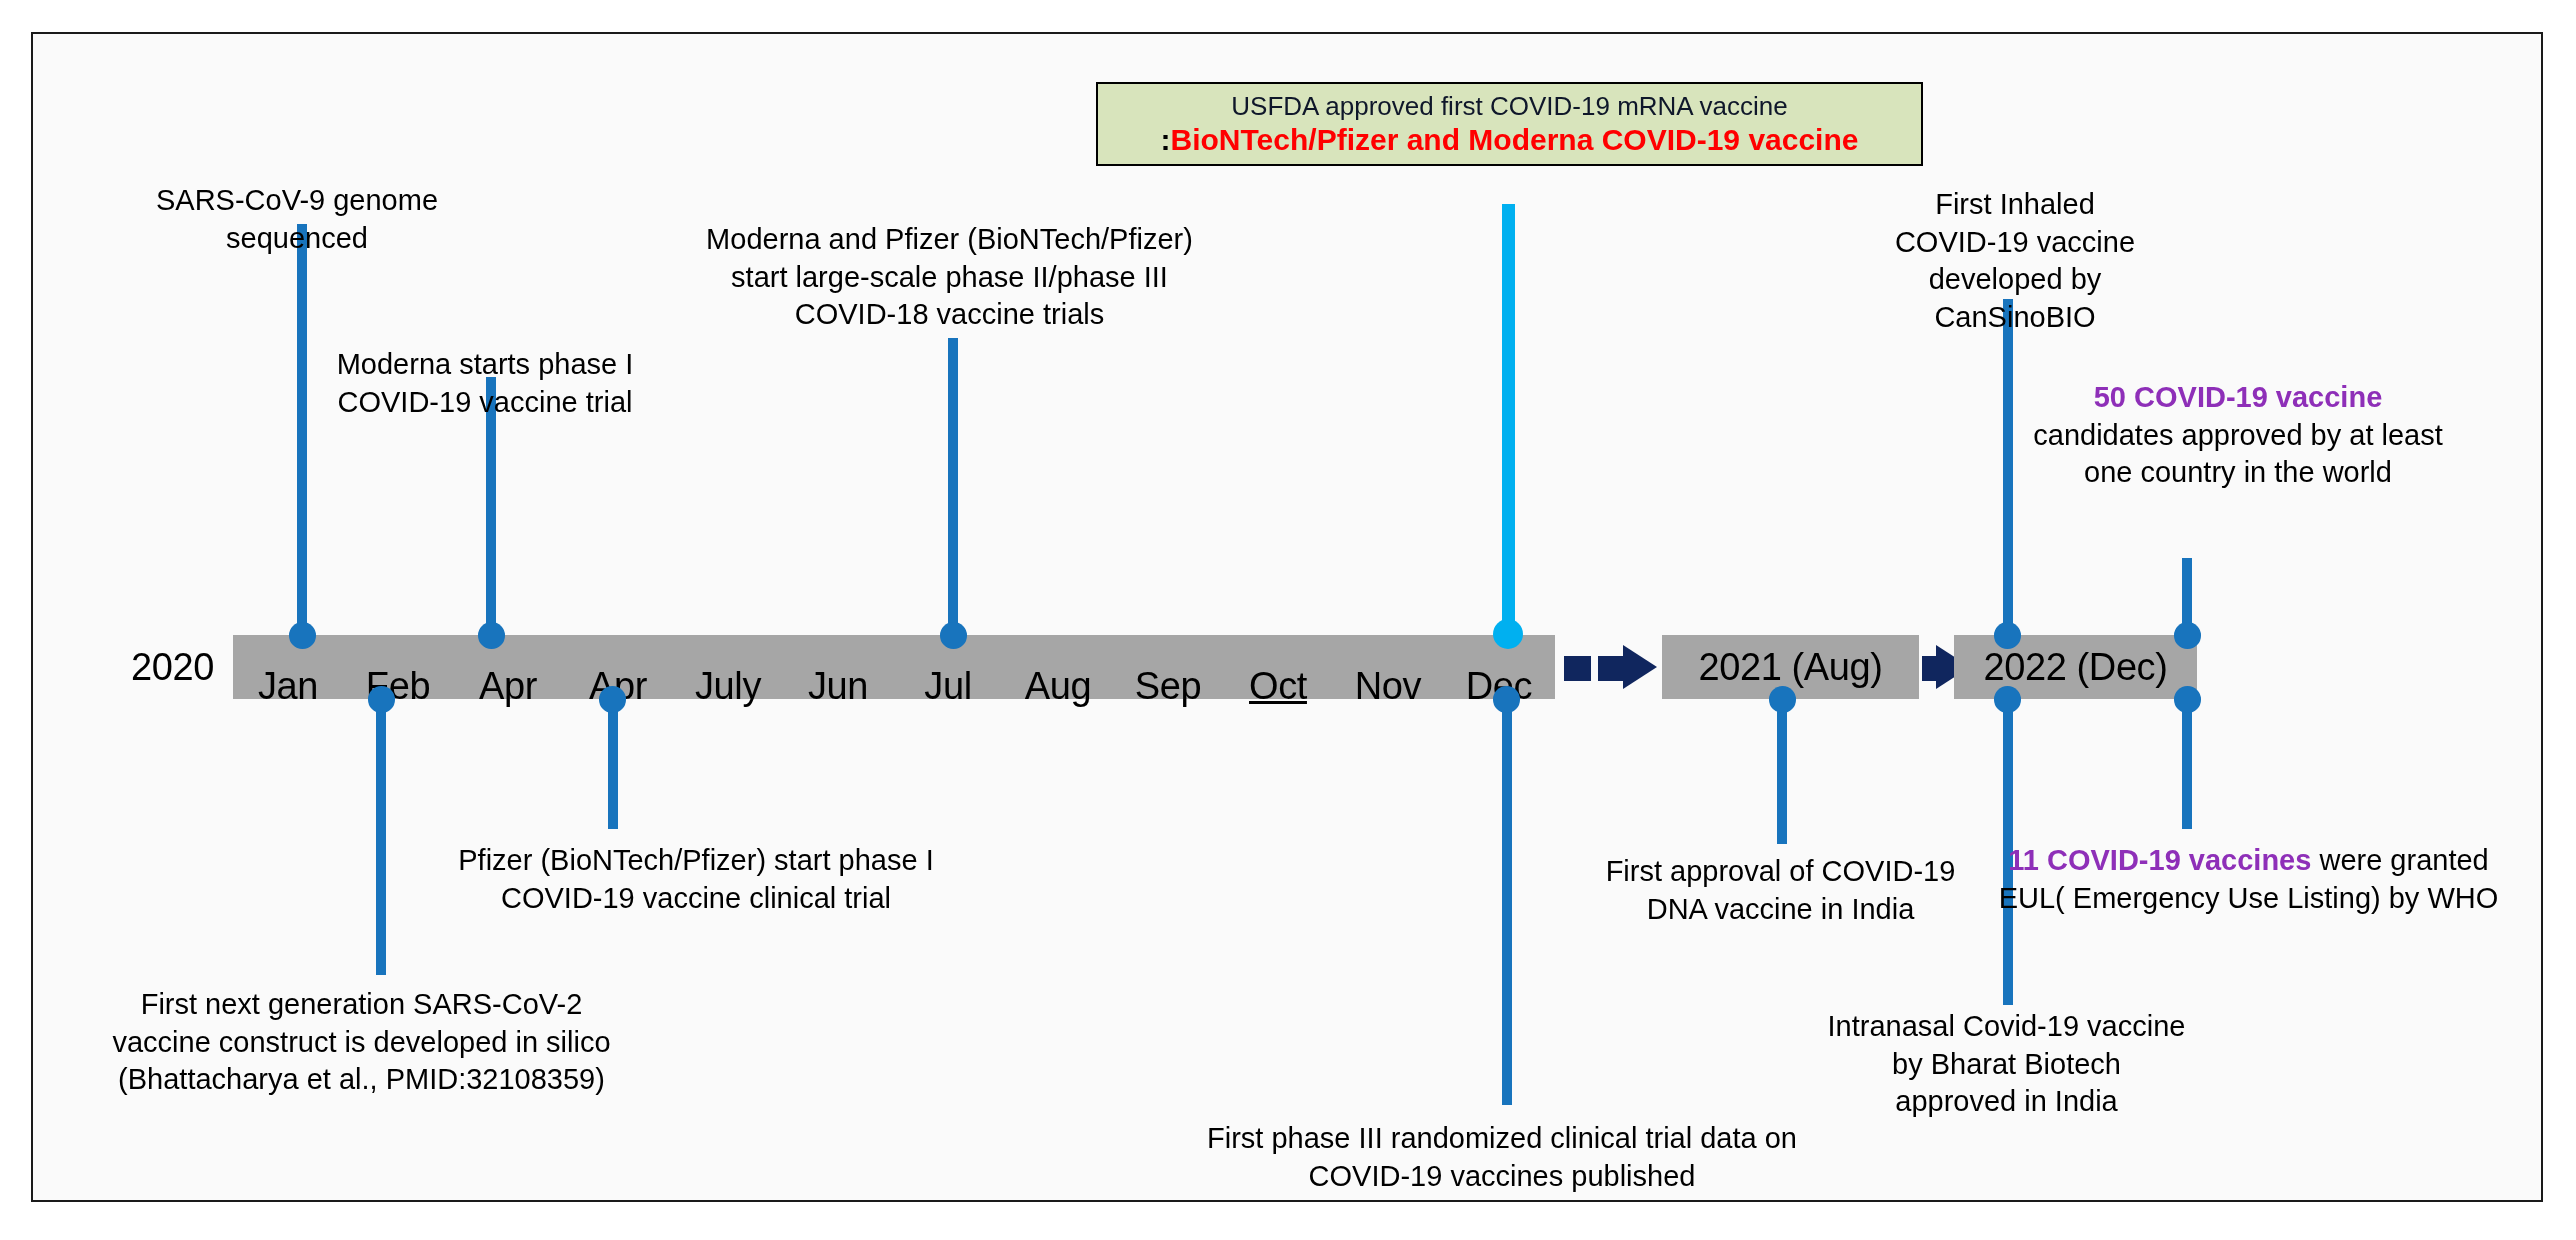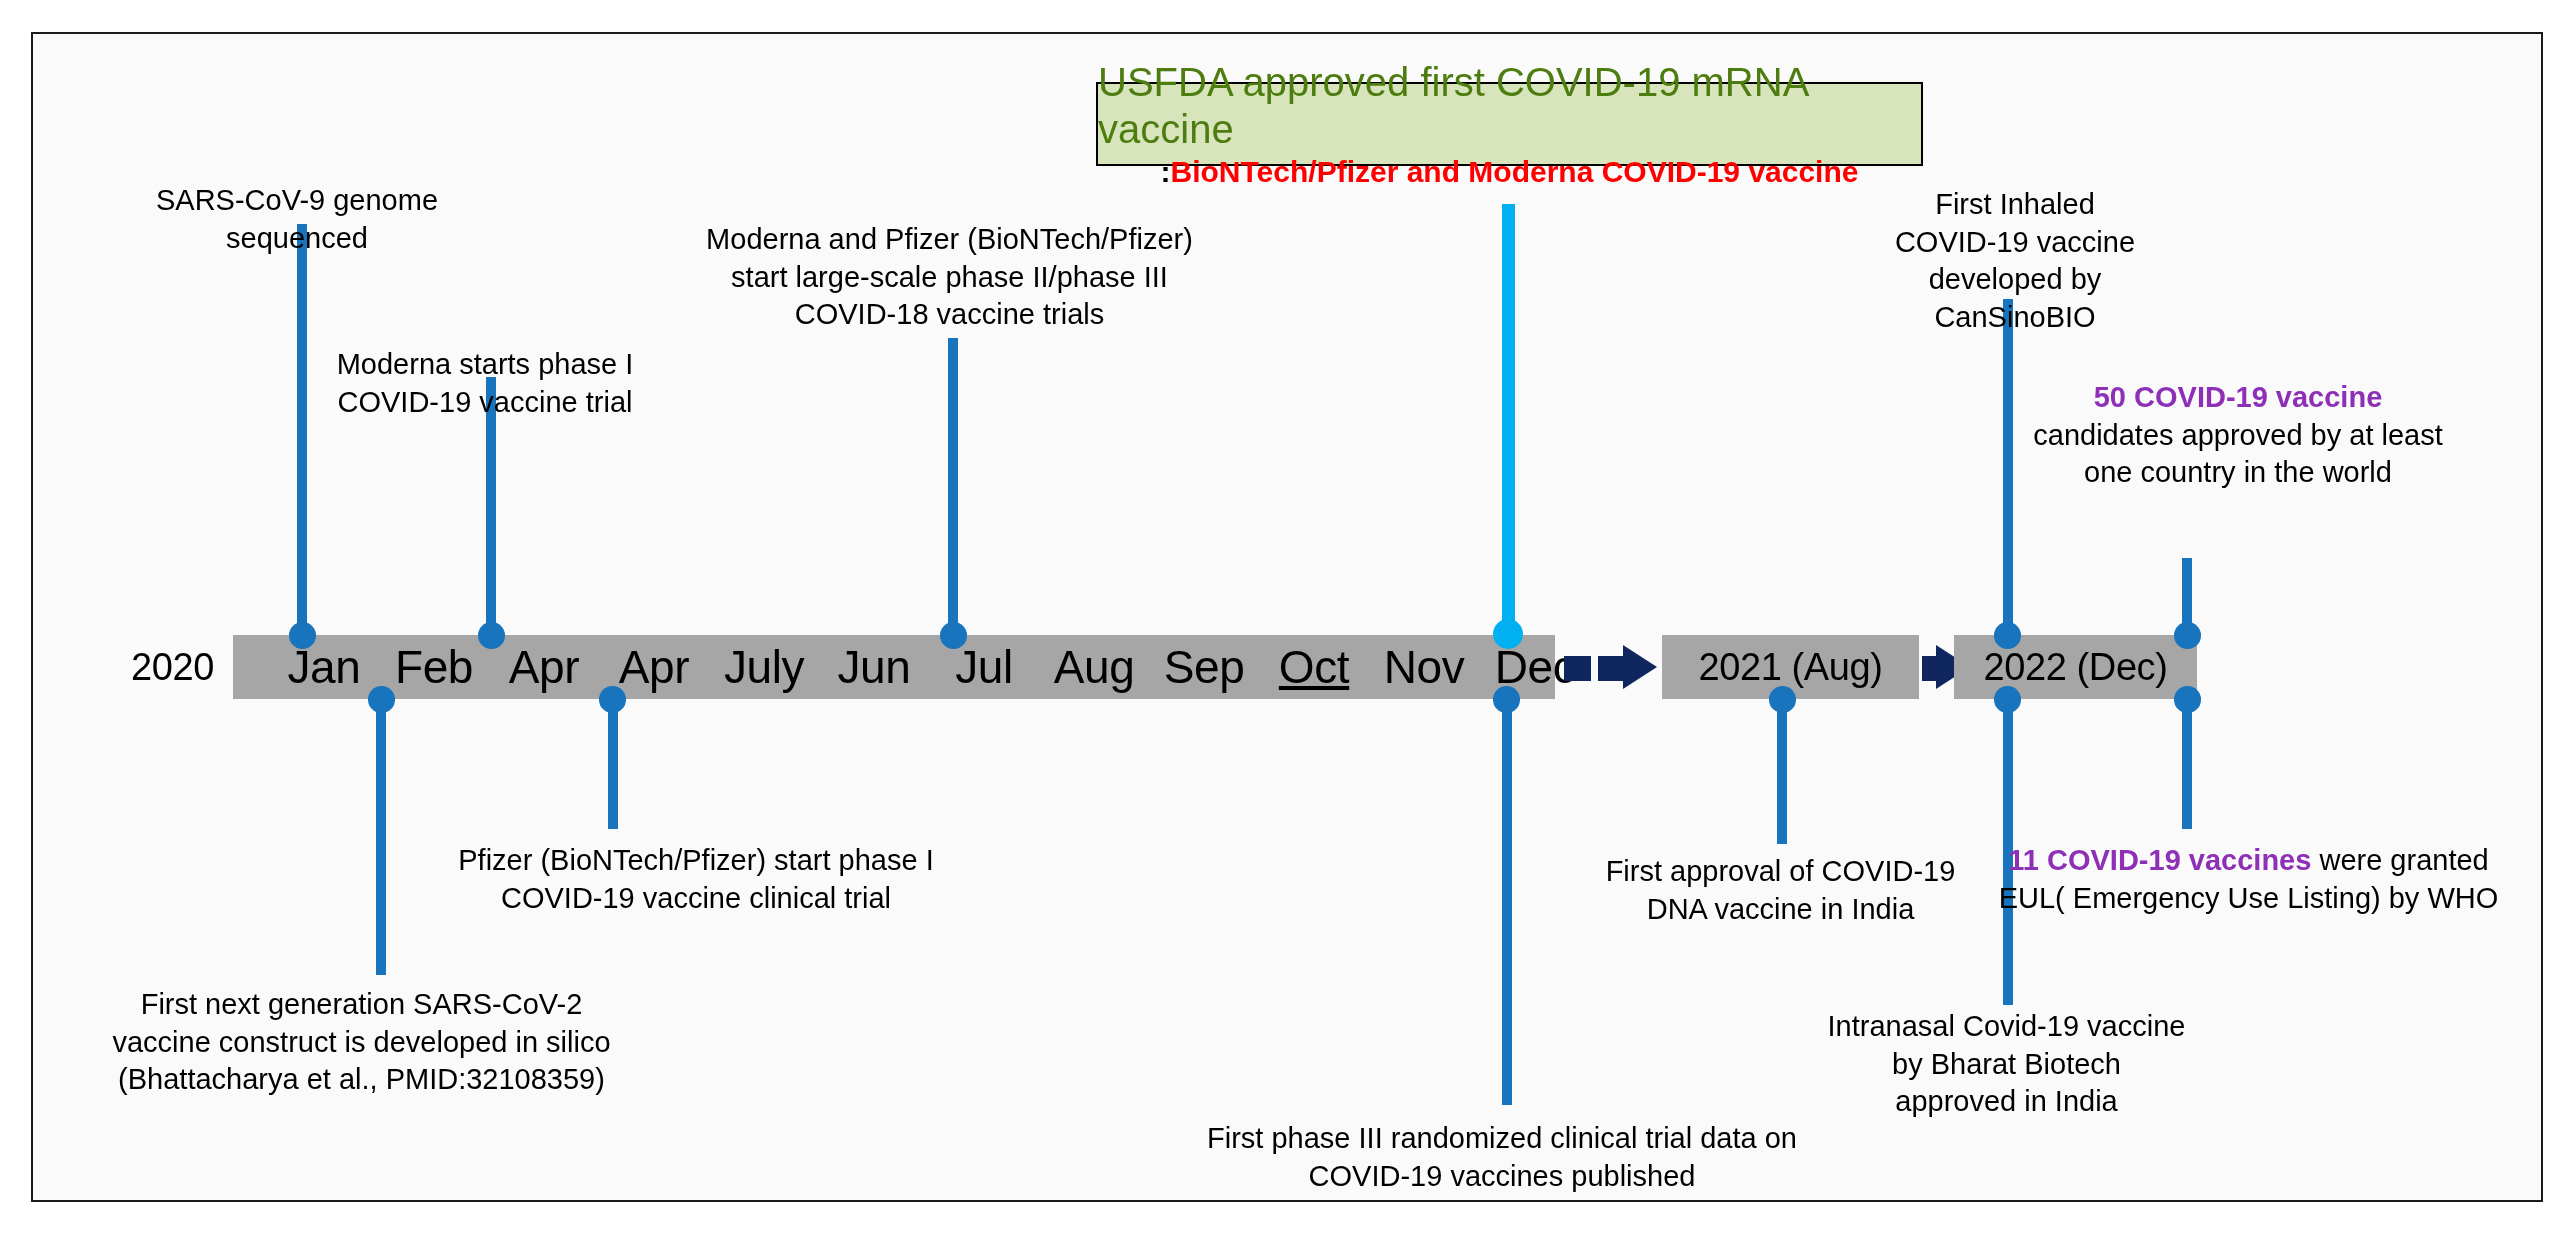--- a/index.html
+++ b/index.html
@@ -31,25 +31,24 @@
 
   .year-left-label{
     position:absolute;
     left:81px;top:601px;
     width:117px;height:64px;
     display:flex;align-items:center;justify-content:center;
     font-size:38px;color:#000;letter-spacing:-0.4px;
   }
   .month{
     position:absolute;
-    top:601px;height:64px;
+    top:620px;height:64px;
     display:flex;align-items:center;justify-content:center;
-    font-size:46px;color:#000;
+    font-size:38px;color:#000;
     letter-spacing:-0.4px;
-    padding-left:36px;
   }
   .blockyear{
     position:absolute;
     top:601px;height:64px;
     display:flex;align-items:center;justify-content:center;
     font-size:38px;color:#000;
     letter-spacing:-0.4px;
   }
   
   .arrow-grp{position:absolute;top:616px;height:36px;}
@@ -97,21 +96,21 @@
     position:absolute;
     left:1063px;top:48px;
     width:827px;height:84px;
     background:#d8e4bc;
     border:2.3px solid #000000;
     box-sizing:border-box;
     display:flex;flex-direction:column;
     align-items:center;justify-content:center;
     line-height:1.18;
   }
-  #callout .l1{font-size:40px;color:#4d7c0f;}
+  #callout .l1{font-size:26px;color:#0f172a;}
   #callout .l2{font-size:30px;color:#ff0000;font-weight:bold;}
   #callout .l2 .colon{color:#000;font-weight:bold;}
 </style>
 </head>
 <body>
 
 <div id="canvas">
   <div id="frame">
 
     <div id="callout">

